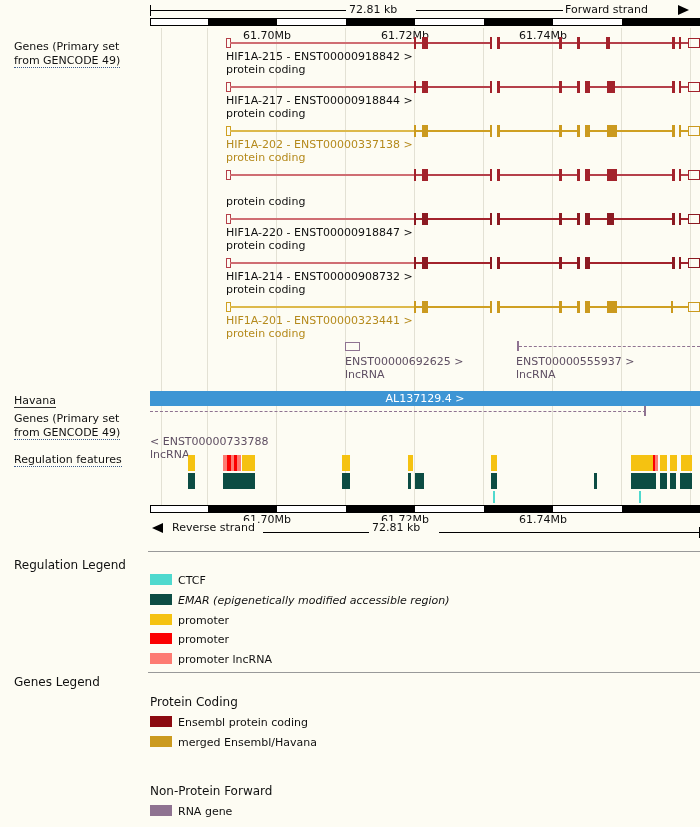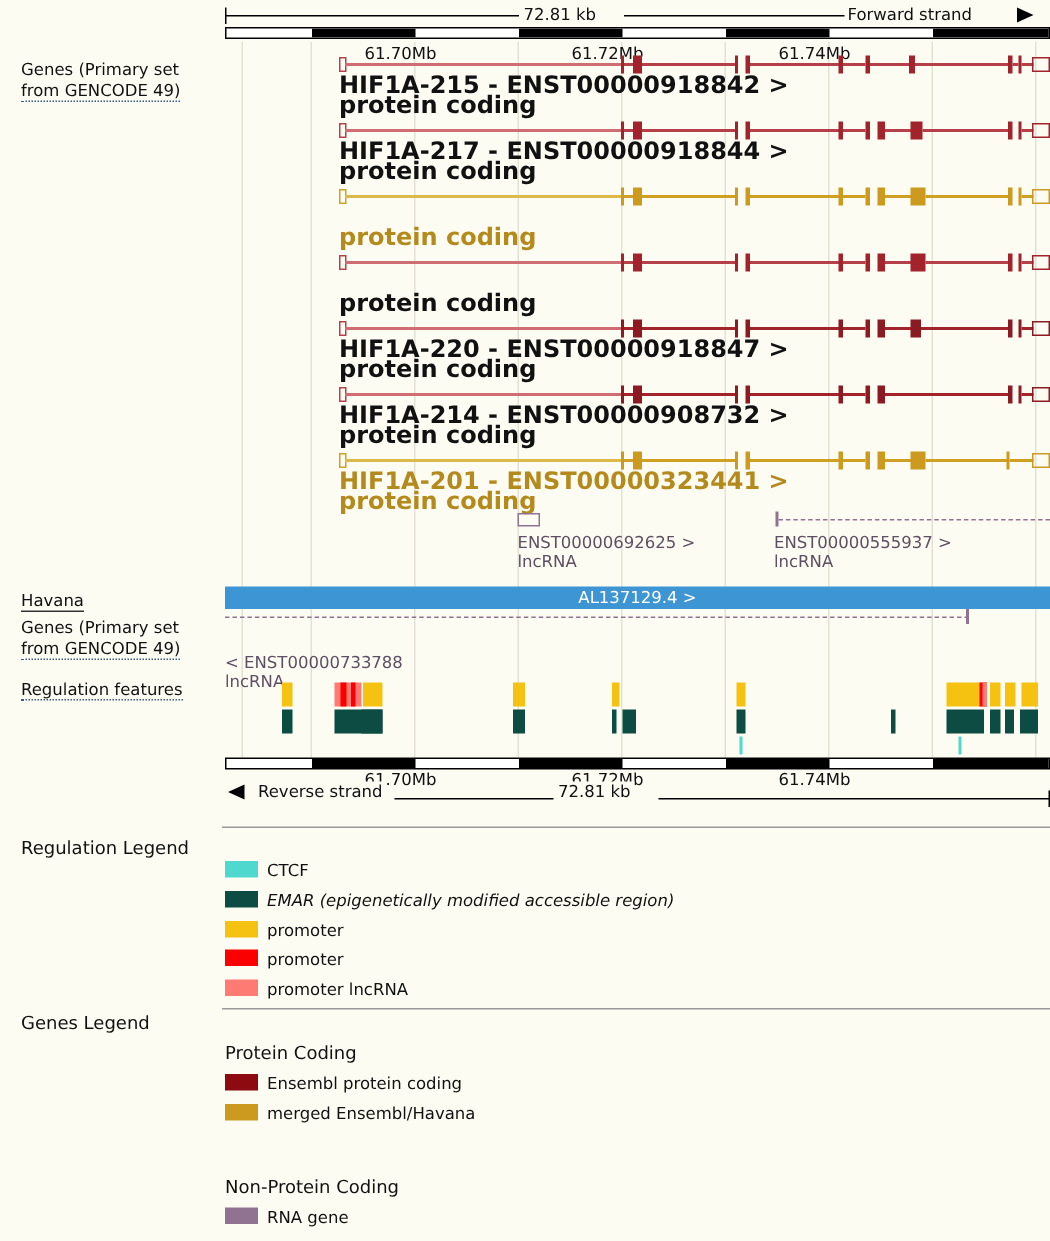--- a/index.html
+++ b/index.html
@@ -35,21 +35,21 @@
   .arrow-l{position:absolute;width:0;height:0;border-top:5px solid transparent;
            border-bottom:5px solid transparent;border-right:11px solid #000;}
   .tick-label{position:absolute;font-size:11px;color:#111;}
 
   
   .tx{position:absolute;height:14px;}
   .tx .intron{position:absolute;top:6px;height:2px;}
   .tx .exon{position:absolute;top:1px;height:12px;}
   .tx .utrbox{position:absolute;top:2px;height:10px;background:transparent;box-sizing:border-box;}
   .tx .capend{position:absolute;top:2px;width:5px;height:10px;box-sizing:border-box;border-style:solid;border-width:1px;background:transparent;}
-  .tx-label{position:absolute;font-size:16px;line-height:13px;white-space:nowrap;font-weight:bold;}
+  .tx-label{position:absolute;font-size:11px;line-height:13px;white-space:nowrap;}
 
   
   .lnc-box{position:absolute;height:9px;border:1px solid #8f7391;box-sizing:border-box;background:transparent;}
   .lnc-dash{position:absolute;height:0;border-top:1px dashed #8f7391;}
   .lnc-tick{position:absolute;width:2px;background:#8f7391;}
   .lnc-label{position:absolute;font-size:11px;line-height:13px;color:#5f4f63;white-space:nowrap;}
 
   
   .contig{position:absolute;background:#3d95d4;color:#fff;text-align:center;
           font-size:11px;line-height:15px;height:15px;}
@@ -184,21 +184,21 @@
     <div class="intron" style="left:412px;width:15px;background:#cfa022;"></div>
     <div class="intron" style="left:440px;width:18px;background:#cfa022;"></div>
     <div class="exon" style="left:457px;width:10px;background:#cb9a1f;"></div>
     <div class="intron" style="left:467px;width:56px;background:#cfa022;"></div>
     <div class="exon" style="left:522px;width:3px;background:#cb9a1f;"></div>
     <div class="exon" style="left:529px;width:2px;background:#cb9a1f;"></div>
     <div class="intron" style="left:531px;width:8px;background:#cfa022;"></div>
     <div class="utrbox" style="left:538px;width:12px;border:1px solid #cb9a1f;"></div>
   </div>
   <div class="tx-label" style="left:76px;top:138px;color:#b58a1c;">
-    <br>
+    <span>HIF1A-202 - ENST00000337138 &gt;</span><br>
     <span>protein coding</span>
   </div>
 
   <div class="tx" style="left:0;top:168px;width:550px;">
     <div class="capend" style="left:76px;border-color:#b5404a;"></div>
     <div class="intron" style="left:80px;width:185px;background:#cf6d72;"></div>
     <div class="exon" style="left:264px;width:2px;background:#a3232c;"></div>
     <div class="exon" style="left:272px;width:6px;background:#a3232c;"></div>
     <div class="intron" style="left:266px;width:6px;background:#b5404a;"></div>
     <div class="intron" style="left:278px;width:62px;background:#b5404a;"></div>
@@ -398,16 +398,16 @@
 <div class="leg-head" style="left:14px;top:675px;">Genes Legend</div>
 
 <div class="leg-text" style="left:150px;top:695px;font-size:12px;">Protein Coding</div>
 
 <div class="swatch" style="left:150px;top:716px;background:#8c0a10;"></div>
 <div class="leg-text" style="left:178px;top:716px;">Ensembl protein coding</div>
 
 <div class="swatch" style="left:150px;top:736px;background:#cb9a1f;"></div>
 <div class="leg-text" style="left:178px;top:736px;">merged Ensembl/Havana</div>
 
-<div class="leg-text" style="left:150px;top:784px;font-size:12px;">Non-Protein Coding</div>
+<div class="leg-text" style="left:150px;top:784px;font-size:12px;">Non-Protein Forward</div>
 
 <div class="swatch" style="left:150px;top:805px;background:#8f7391;"></div>
 <div class="leg-text" style="left:178px;top:805px;">RNA gene</div>
 
 </body></html>

